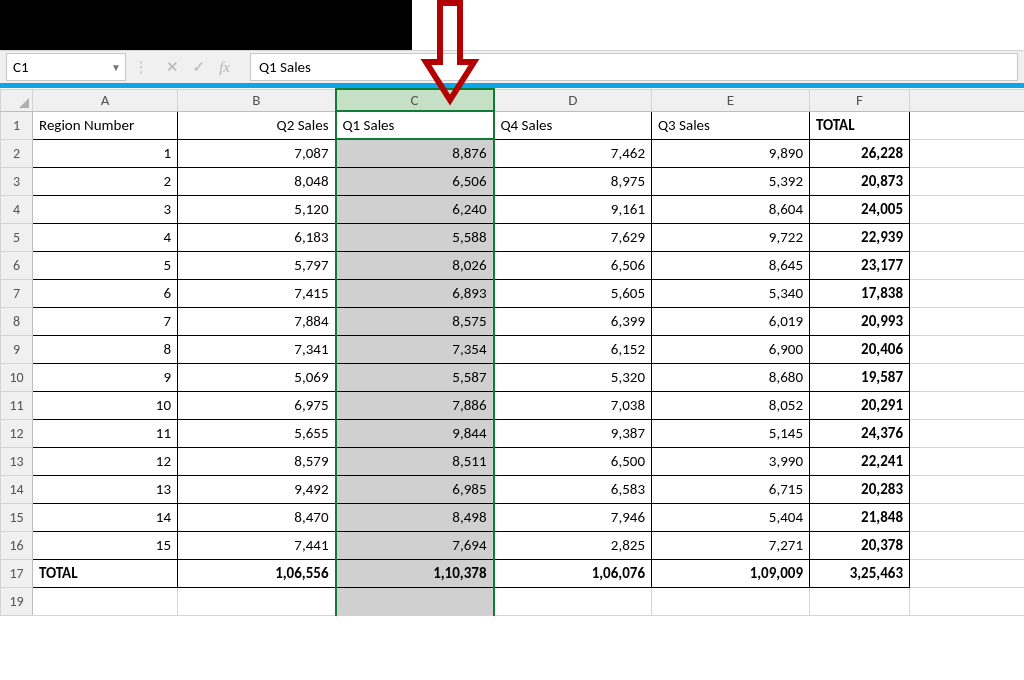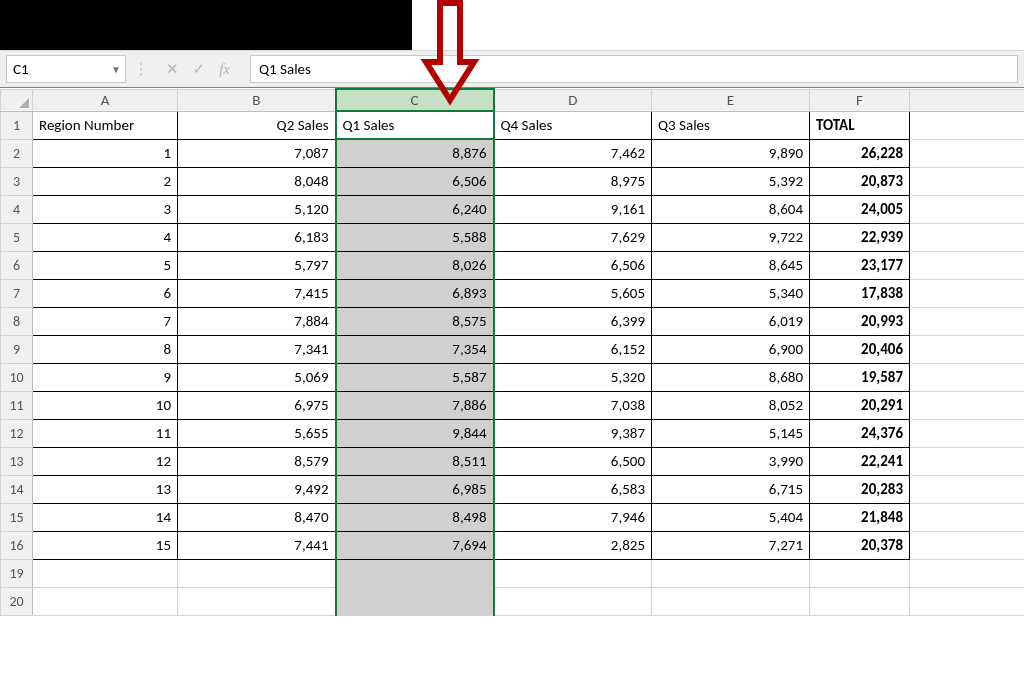--- a/index.html
+++ b/index.html
@@ -20,21 +20,21 @@
     position: absolute;
     top: 0; left: 0;
     z-index: 10;
   }
   .formula-bar-wrap {
     position: absolute;
     top: 50px; left: 0; right: 0;
     height: 38px;
     background: #f0f0f0;
     border-top: 1px solid #d4d4d4;
-    border-bottom: 1px solid #0ea5e9;
+    border-bottom: 5px solid #0ea5e9;
     display: flex;
     align-items: center;
     padding: 4px 6px;
     gap: 0;
   }
   .name-box {
     width: 120px;
     height: 28px;
     background: #fff;
     border: 1px solid #c8c8c8;
@@ -380,31 +380,31 @@
           <th class="rowhdr">16</th>
           <td class="data">15</td>
           <td class="data">7,441</td>
           <td class="data selcol sel-left sel-right">7,694</td>
           <td class="data">2,825</td>
           <td class="data">7,271</td>
           <td class="data bold">20,378</td>
           <td class="empty"></td>
         </tr>
         <tr>
+          <th class="rowhdr">17</th>
+          <td class="data left bold">TOTAL</td>
+          <td class="data bold">1,06,556</td>
+          <td class="data selcol sel-left sel-right bold">1,10,378</td>
+          <td class="data bold">1,06,076</td>
+          <td class="data bold">1,09,009</td>
+          <td class="data bold bold">3,25,463</td>
+          <td class="empty"></td>
+        </tr>
+        <tr>
           <th class="rowhdr">19</th>
-          <td class="empty"></td>
-          <td class="empty"></td>
-          <td class="empty selcol sel-left sel-right"></td>
-          <td class="empty"></td>
-          <td class="empty"></td>
-          <td class="empty"></td>
-          <td class="empty"></td>
-        </tr>
-        <tr>
-          <th class="rowhdr">20</th>
           <td class="empty"></td>
           <td class="empty"></td>
           <td class="empty selcol sel-left sel-right"></td>
           <td class="empty"></td>
           <td class="empty"></td>
           <td class="empty"></td>
           <td class="empty"></td>
         </tr>
       </tbody>
 </table>

